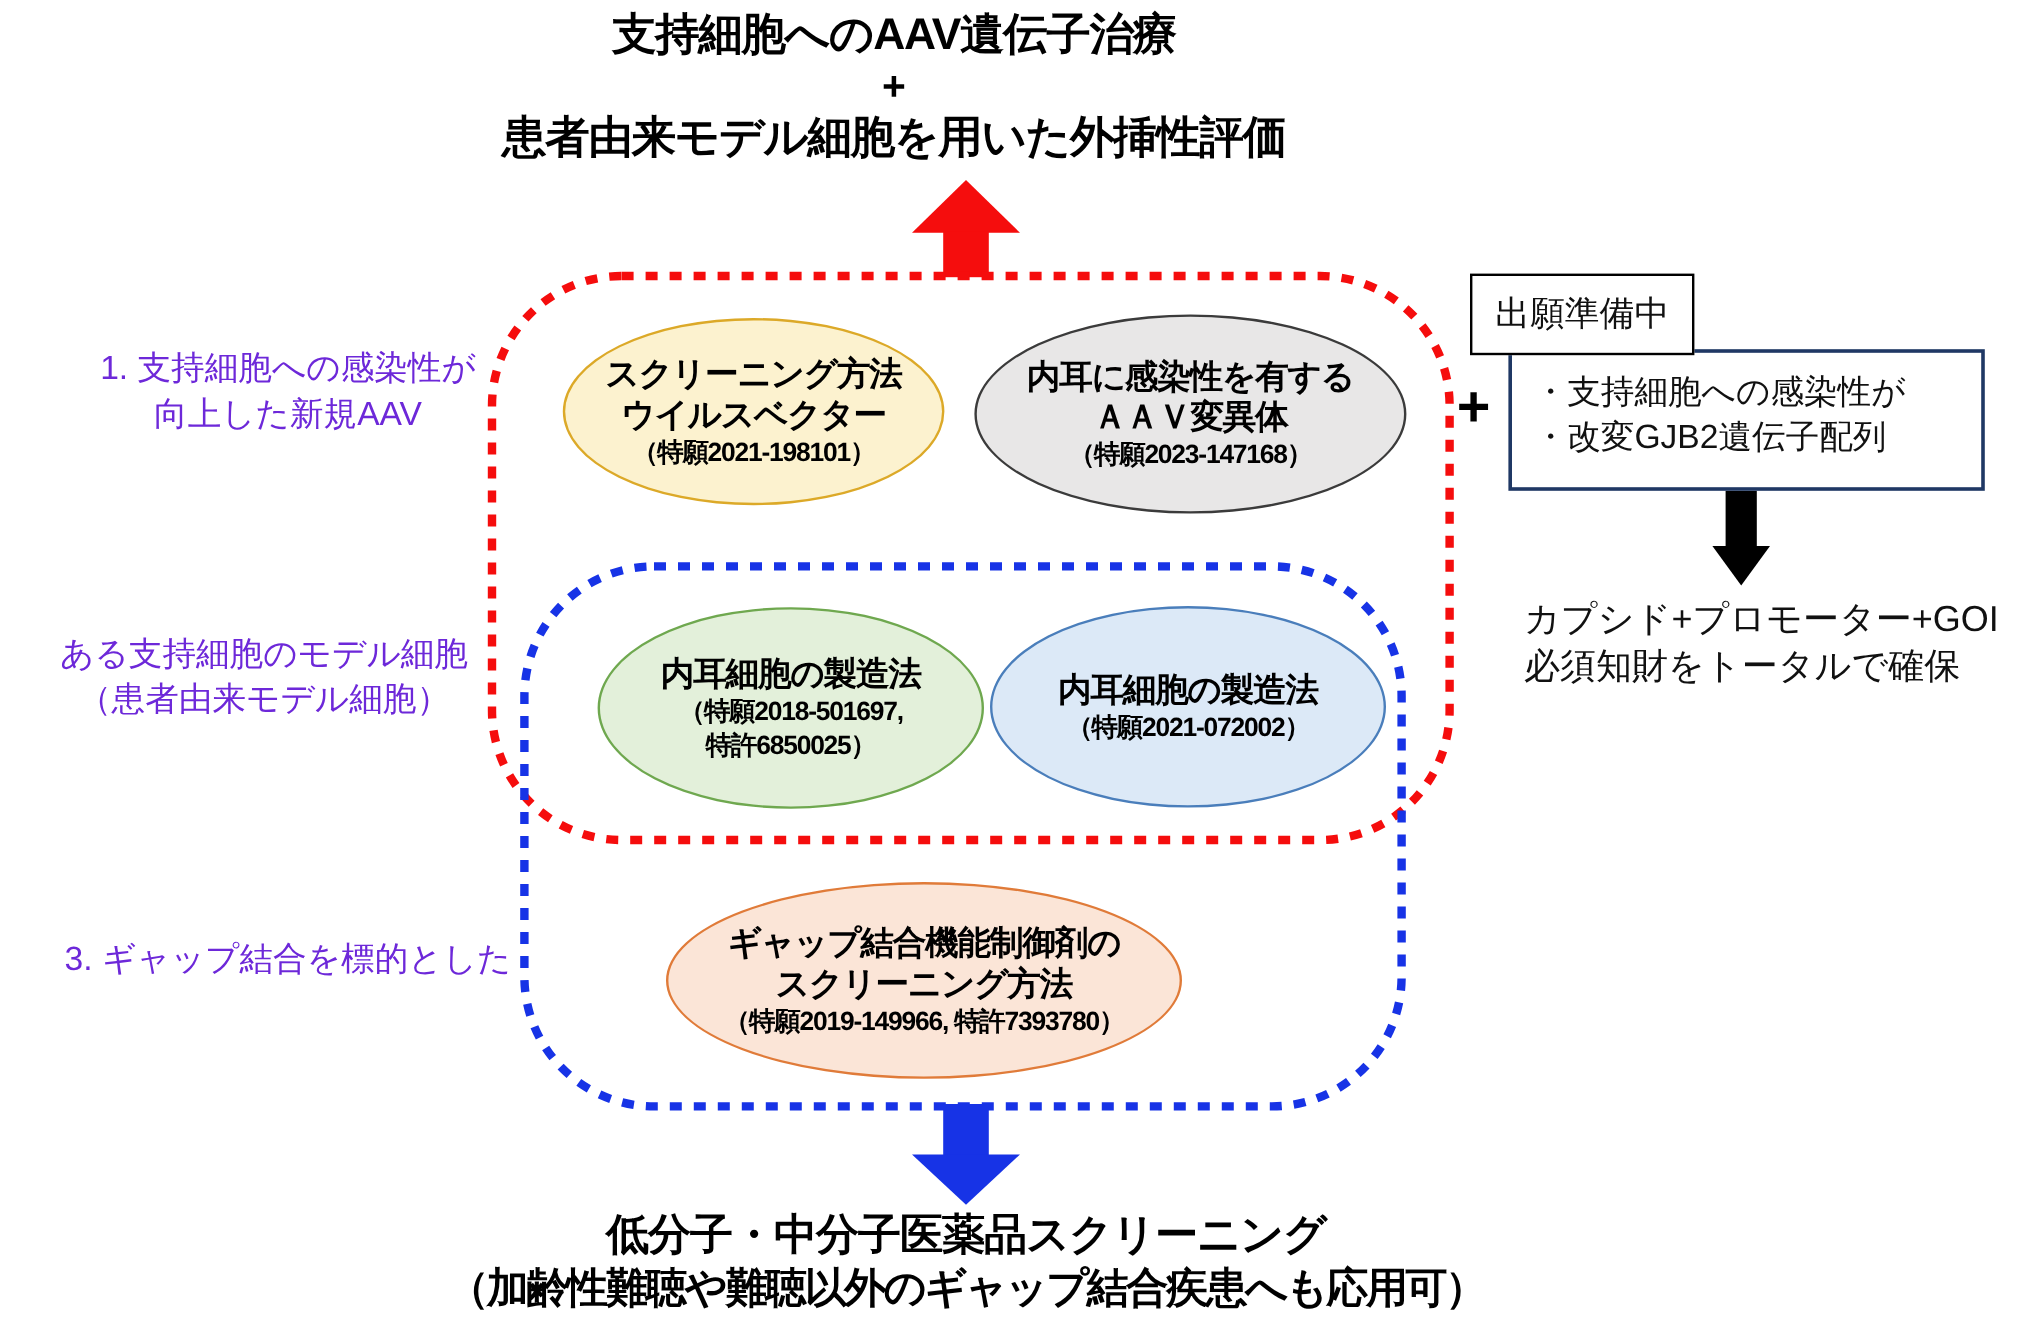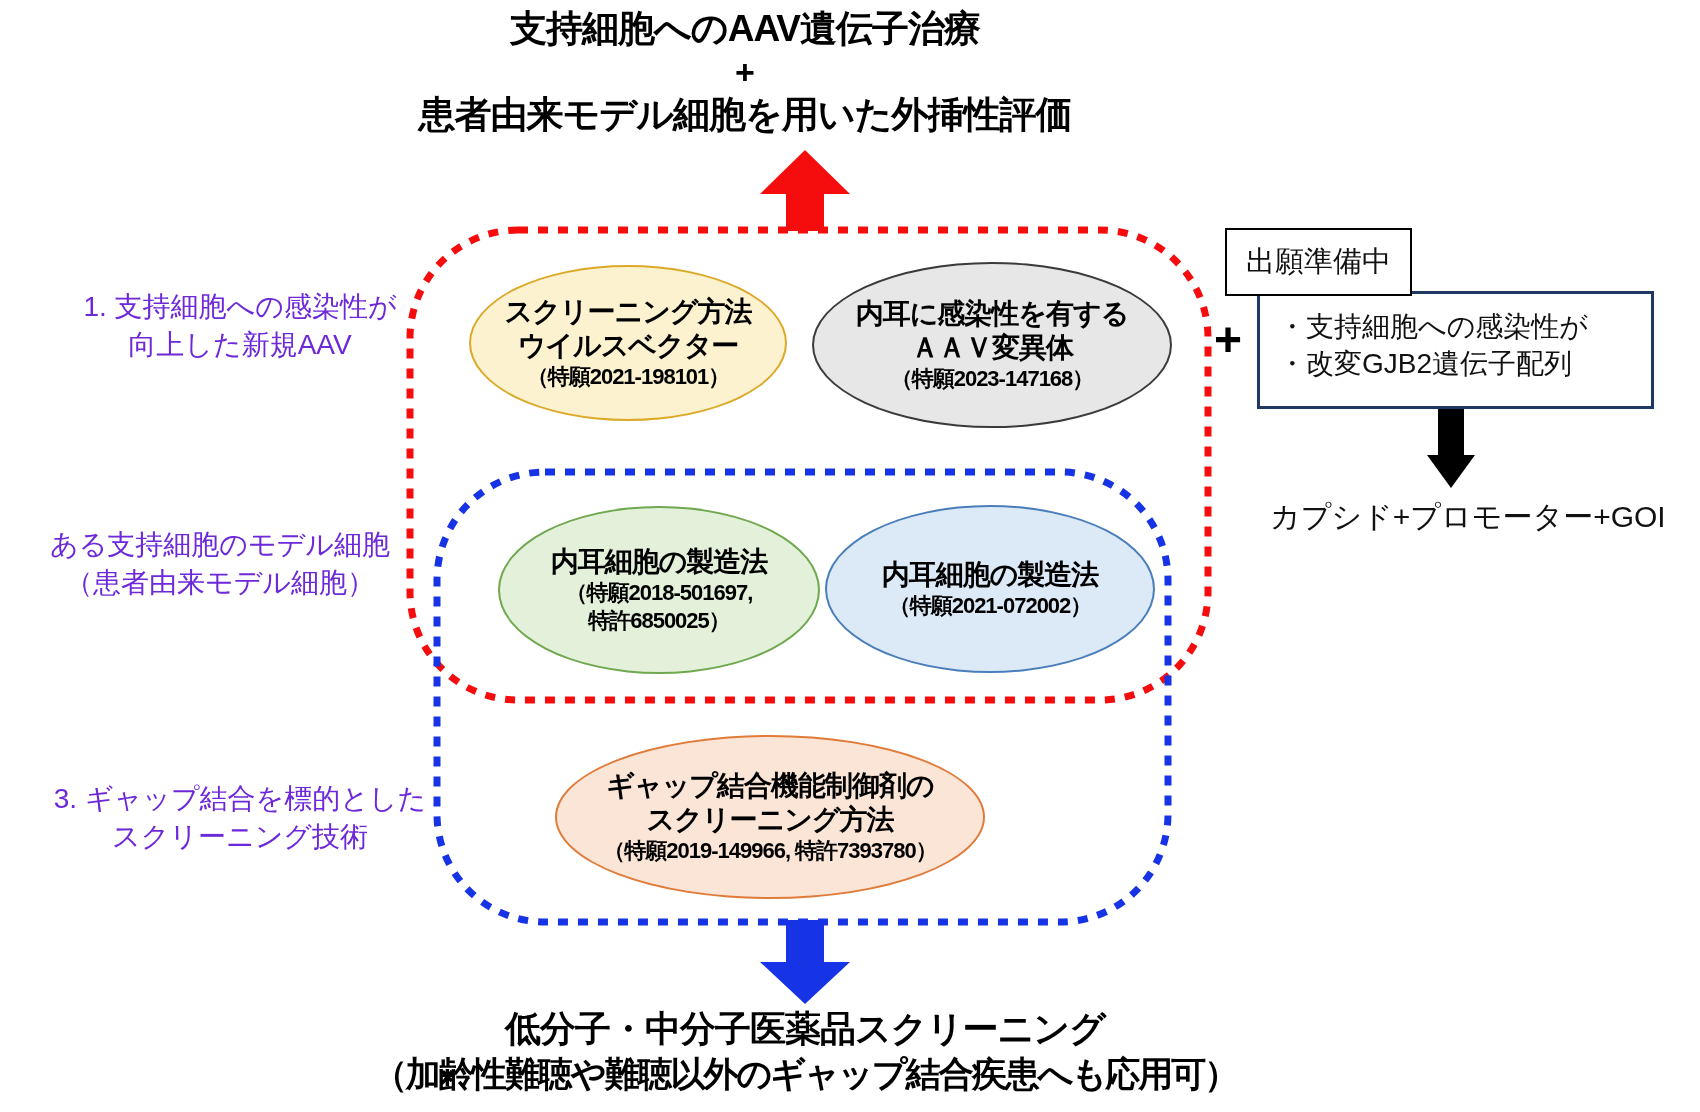--- a/index.html
+++ b/index.html
@@ -116,21 +116,20 @@
   <div class="abs llabel llabel1">
     <div>1. 支持細胞への感染性が</div>
     <div>向上した新規AAV</div>
   </div>
   <div class="abs llabel llabel2">
     <div>ある支持細胞のモデル細胞</div>
     <div>（患者由来モデル細胞）</div>
   </div>
   <div class="abs llabel llabel3">
     <div>3. ギャップ結合を標的とした</div>
-    <div>スクリーニング技術</div>
   </div>
 
   <div class="abs plus-right">+</div>
 
   <div class="abs prep-box">
     <span>出願準備中</span>
   </div>
 
   <div class="abs big-box">
     <div class="items">
@@ -139,20 +138,21 @@
     </div>
   </div>
 
   <div class="arrow arr-black">
     <div class="stem"></div>
     <div class="head"></div>
   </div>
 
   <div class="abs note">
     <div>カプシド+プロモーター+GOI</div>
+    <div>必須知財をトータルで確保</div>
   </div>
 
   <div class="arrow arr-blue">
     <div class="stem"></div>
     <div class="head"></div>
   </div>
 
   <div class="abs bottom">
     <div class="b1">低分子・中分子医薬品スクリーニング</div>
     <div class="b2">（加齢性難聴や難聴以外のギャップ結合疾患へも応用可）</div>

